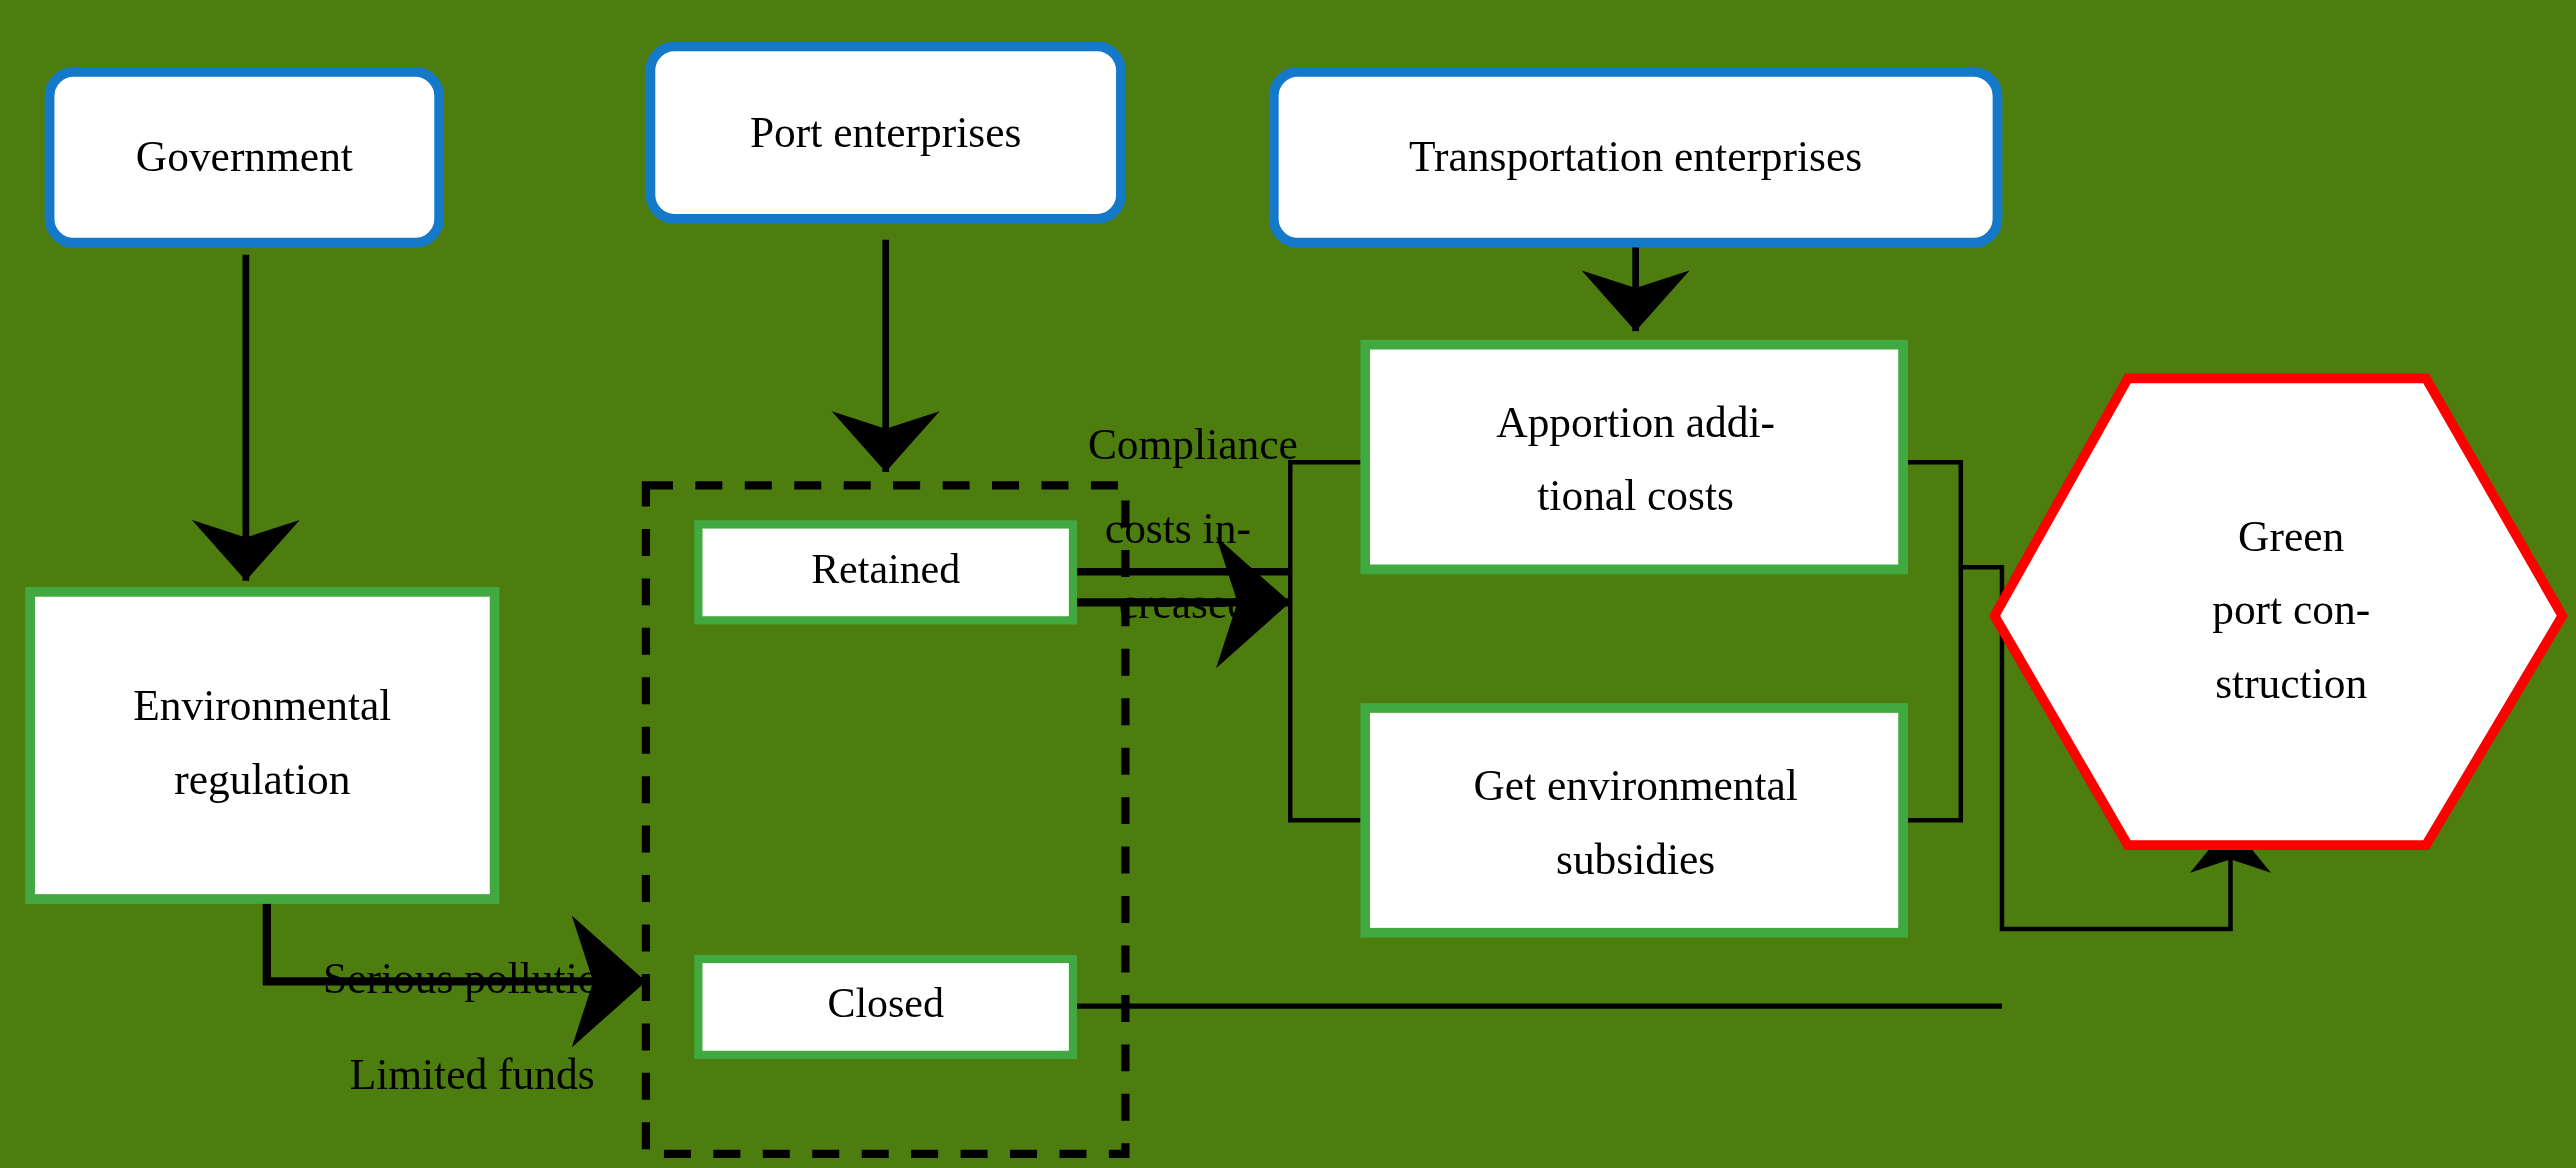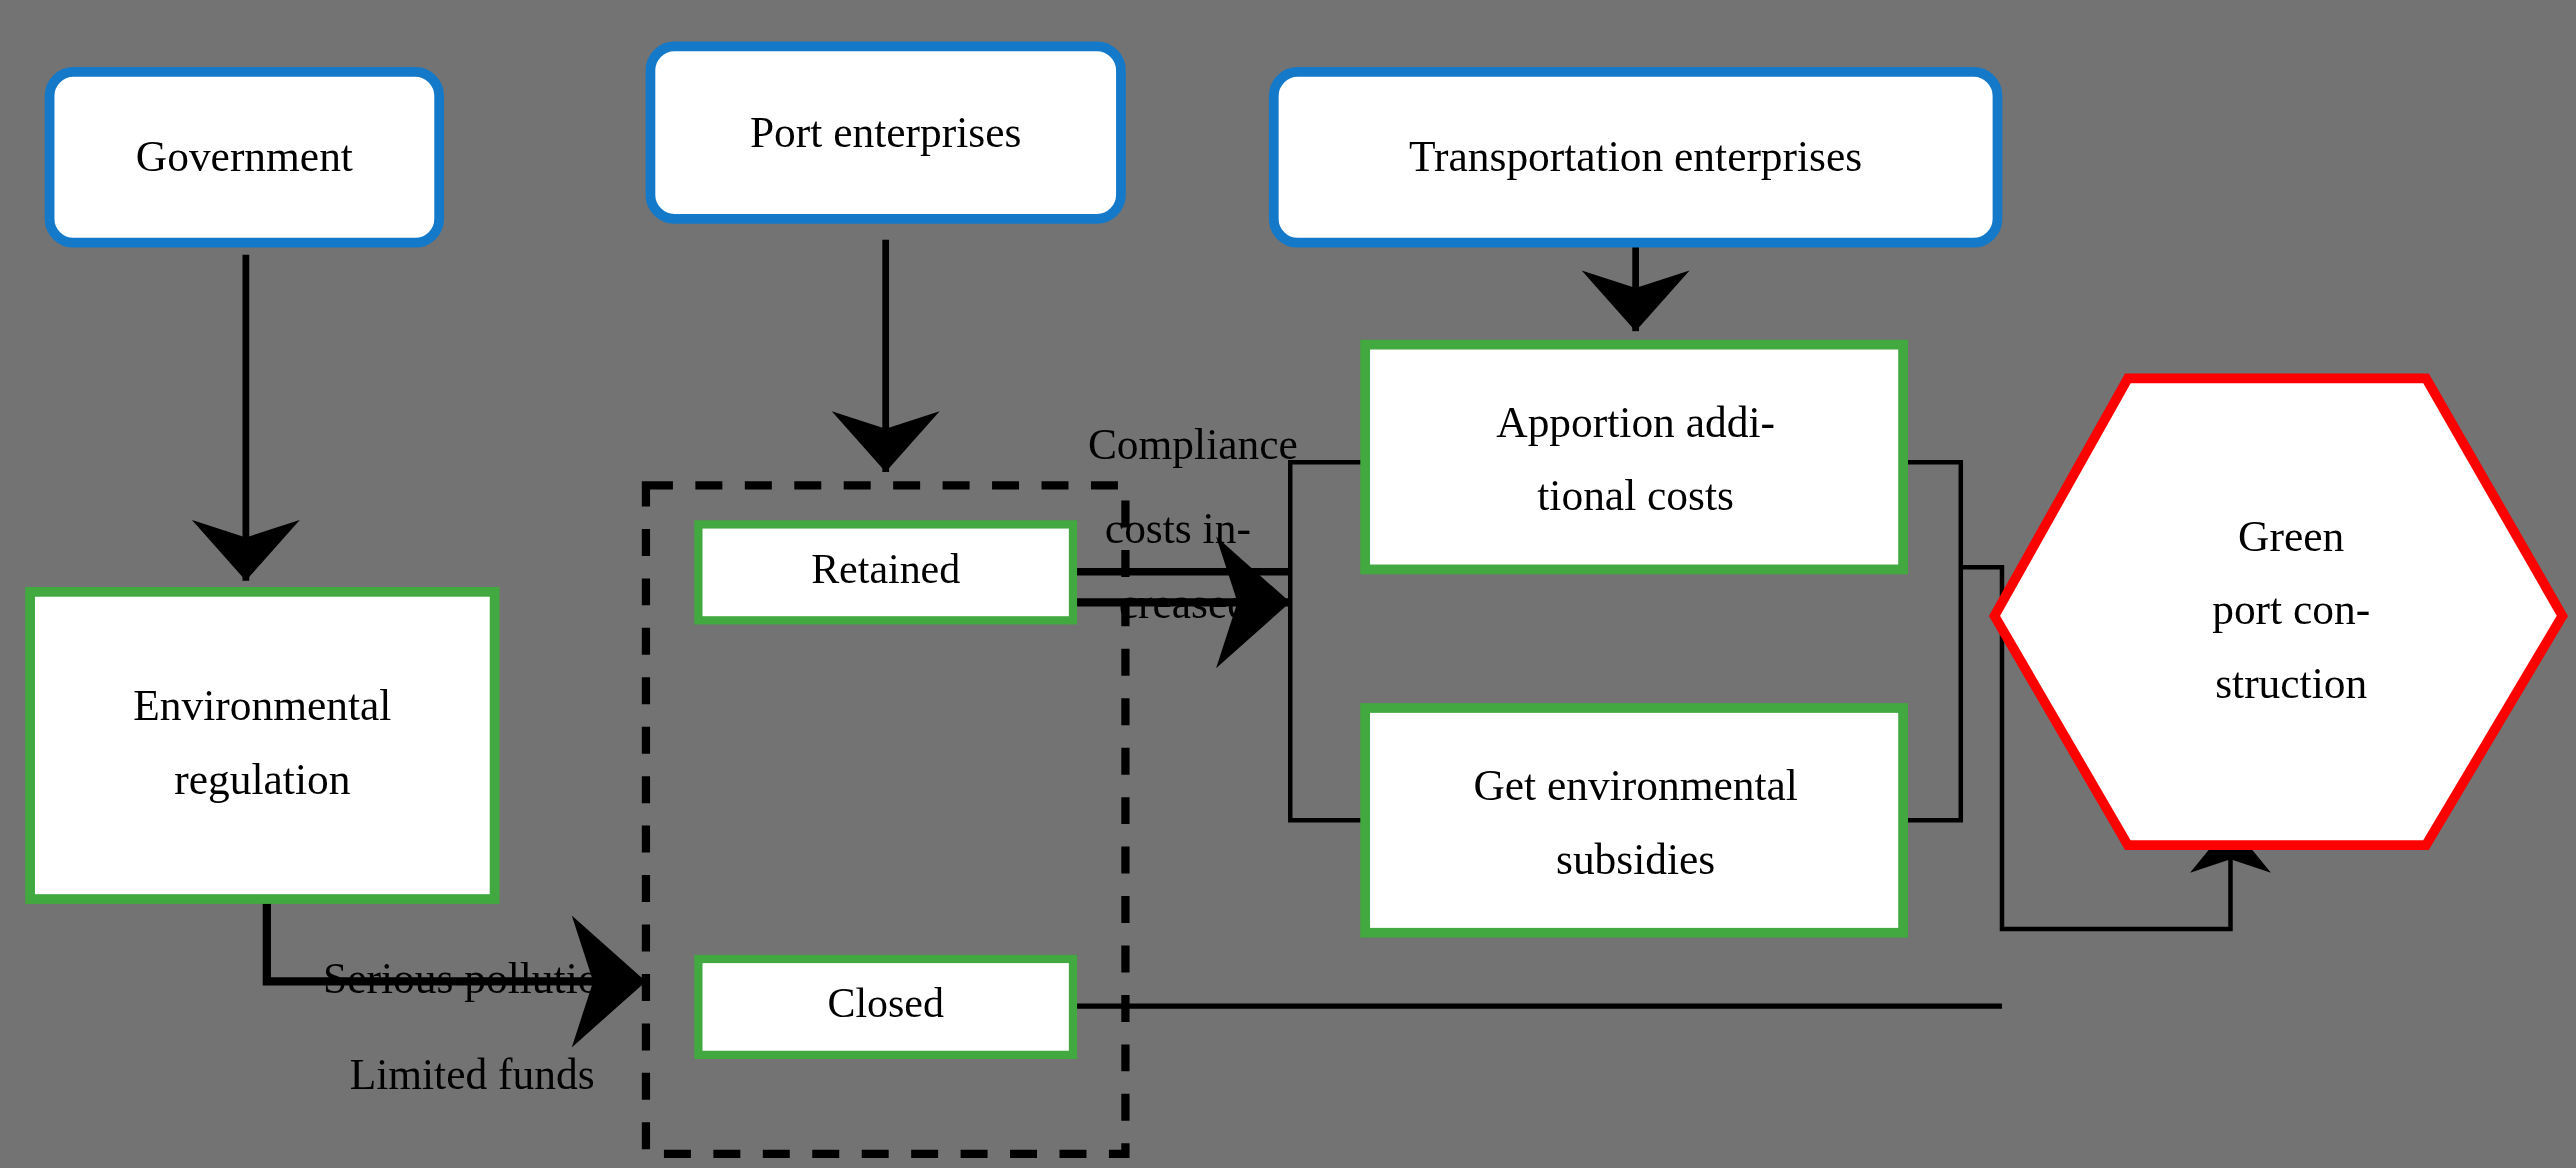--- a/index.html
+++ b/index.html
@@ -4,21 +4,21 @@
 <style>
   html, body {
     margin: 0;
     padding: 0;
     background: #ffffff;
   }
   #stage {
     position: relative;
     width: 2576px;
     height: 1168px;
-    background: #737373;
+    background: #4d7c0f;
     overflow: hidden;
   }
   svg.diagram {
     position: absolute;
     top: 0; left: 0;
     width: 2576px;
     height: 1168px;
   }
   .nodeText {
     font-family: "Liberation Serif", "DejaVu Serif", serif;

